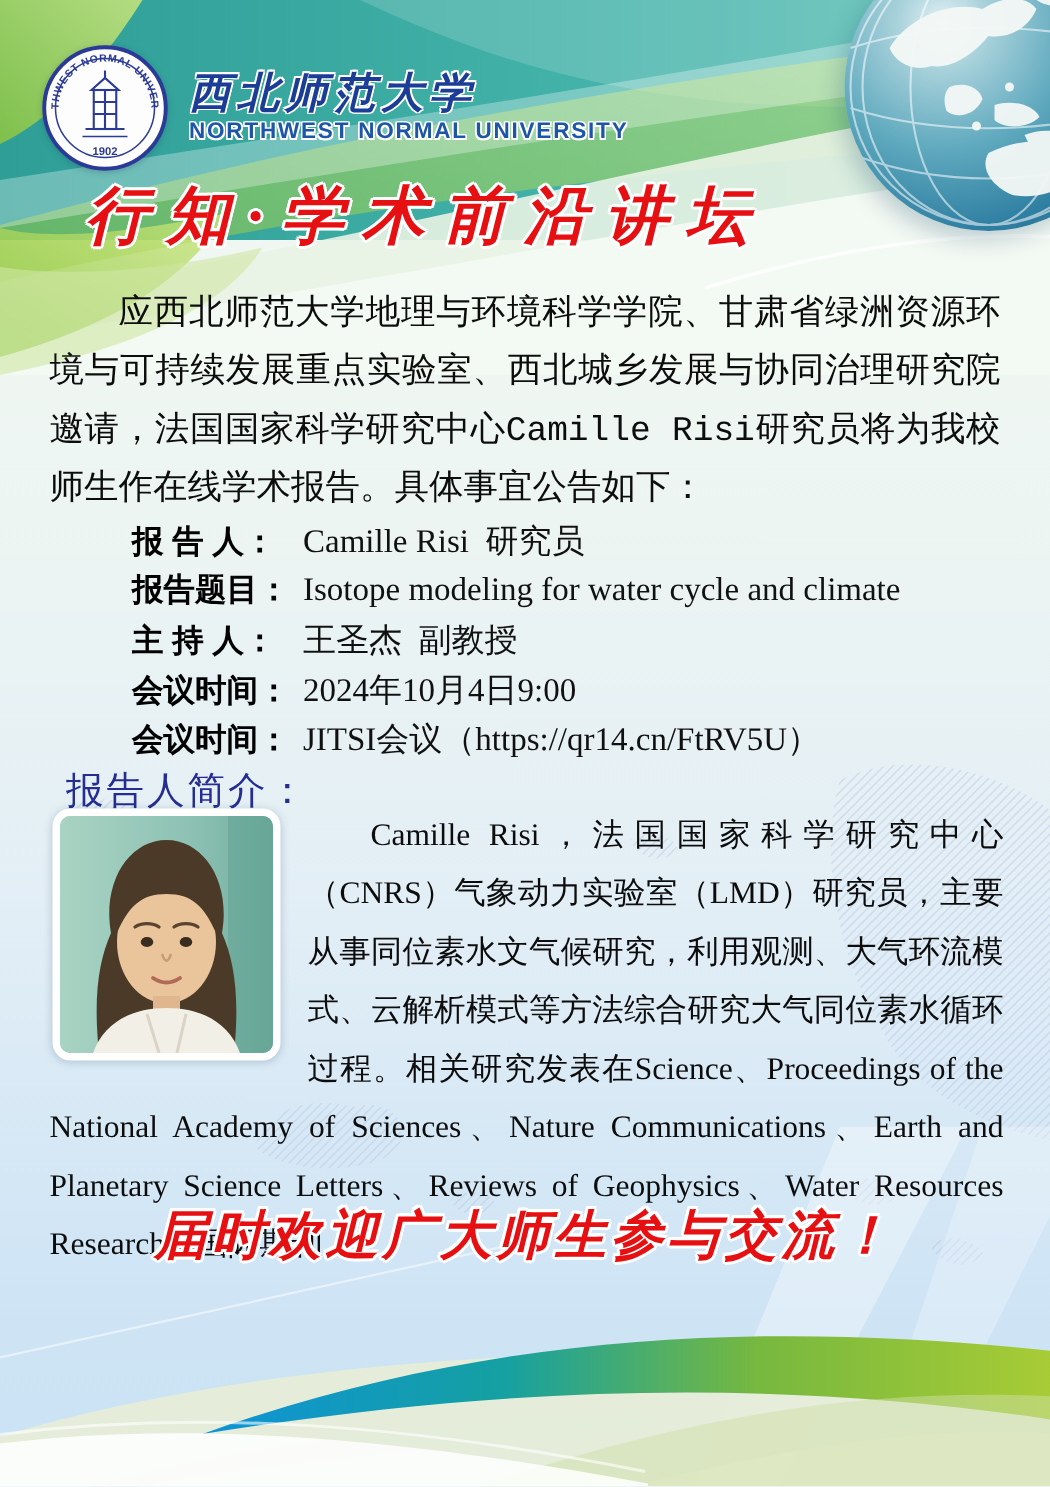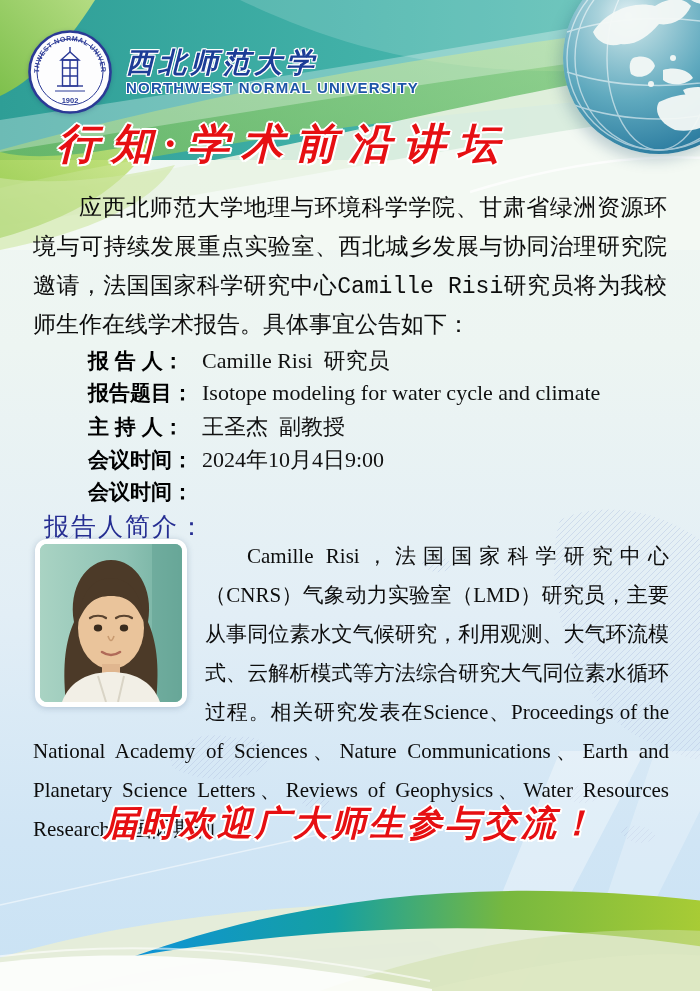--- a/index.html
+++ b/index.html
@@ -162,20 +162,21 @@
     <div class="detail-row">
       <span class="detail-label">主 持 人：</span>
       <span class="detail-value">王圣杰  副教授</span>
     </div>
     <div class="detail-row">
       <span class="detail-label">会议时间：</span>
       <span class="detail-value">2024年10月4日9:00</span>
     </div>
     <div class="detail-row">
       <span class="detail-label">会议时间：</span>
+      <span class="detail-value">JITSI会议（https://qr14.cn/FtRV5U）</span>
     </div>
   </div>
 
   <div class="bio-heading">报告人简介：</div>
 
   <div class="bio">
     <div class="photo">
       <svg viewBox="0 0 142 158" width="142" height="158" aria-hidden="true">
         <defs>
           <linearGradient id="pbg" x1="0" y1="0" x2="1" y2="0">

